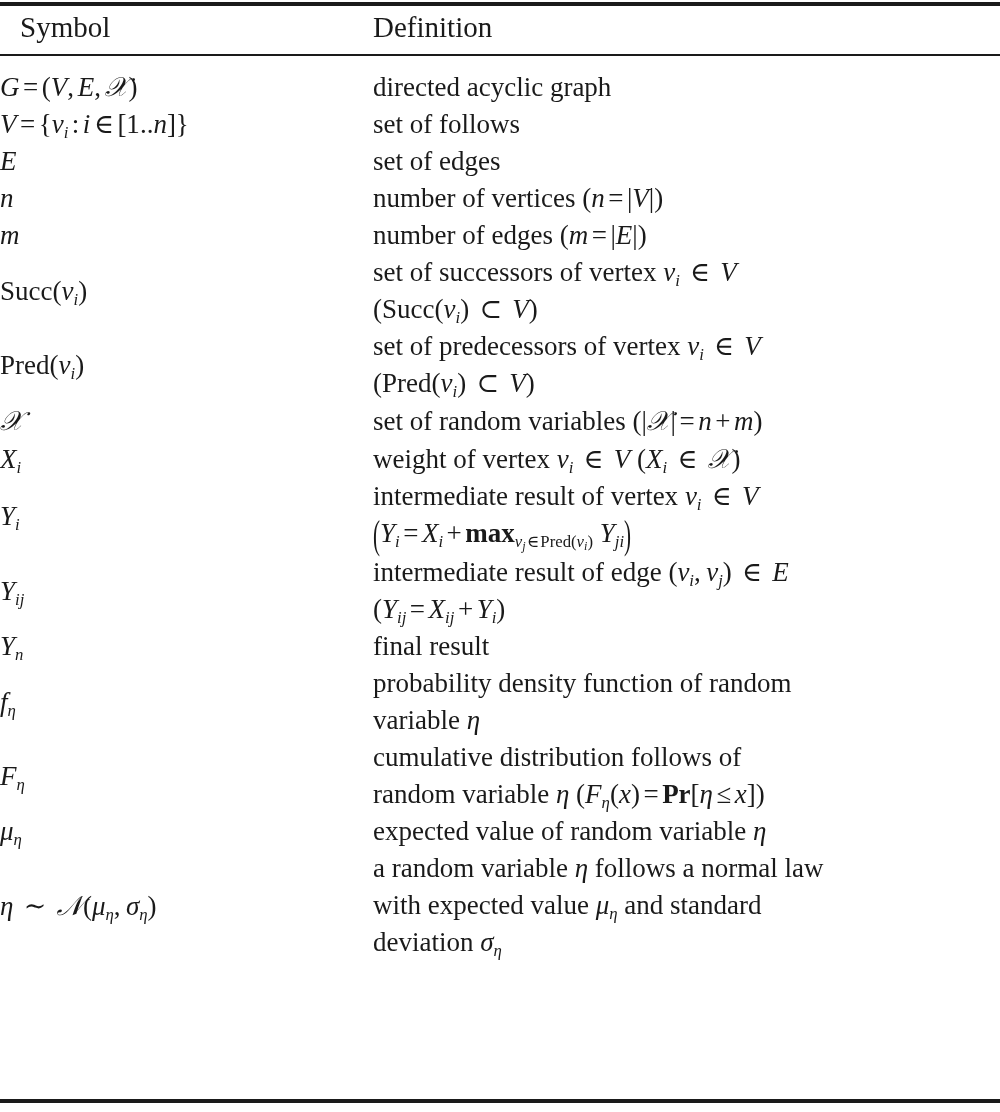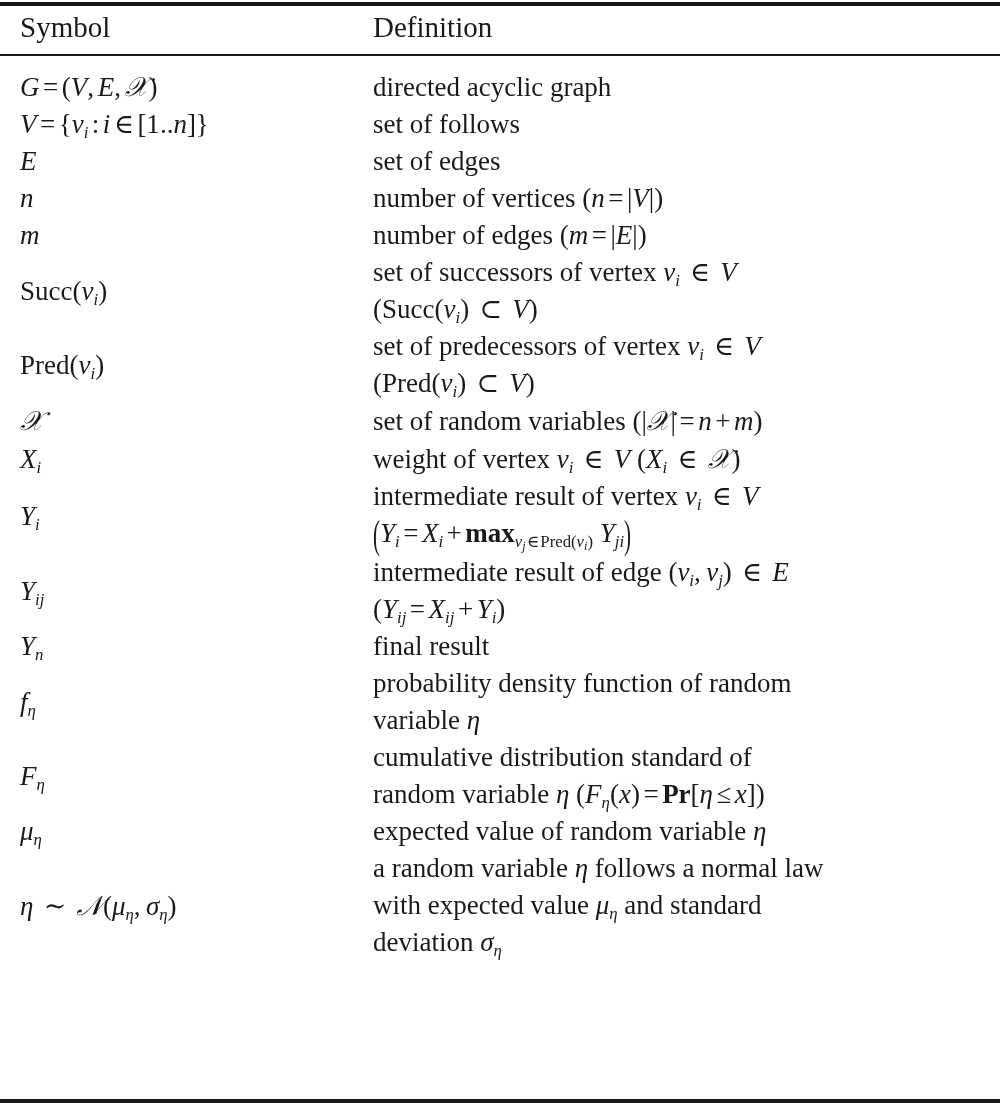--- a/index.html
+++ b/index.html
@@ -71,21 +71,20 @@
 
   tbody td {
     vertical-align: middle;
     padding: 0;
     font-size: 27px;
     line-height: 37px;
   }
   tbody tr:first-child td { padding-top: 12px; }
 
   td.sym {
-    padding-left: 20px;
     white-space: nowrap;
     margin-left: 11px;
   }
   td.def {
     padding-left: 0;
   }
   .def-line { display: block; white-space: nowrap; }
 
   
   .mi { font-style: italic; }
@@ -232,21 +231,21 @@
         <td class="sym"><span class="mi">f</span><sub>η</sub></td>
         <td class="def">
           <span class="def-line">probability density function of random</span>
           <span class="def-line">variable <span class="mi">η</span></span>
         </td>
       </tr>
 
       <tr>
         <td class="sym"><span class="mi">F</span><sub>η</sub></td>
         <td class="def">
-          <span class="def-line">cumulative distribution standard of</span>
+          <span class="def-line">cumulative distribution follows of</span>
           <span class="def-line">random variable <span class="mi">η</span> (<span class="mi">F</span><sub>η</sub>(<span class="mi">x</span>)<span class="sp">=</span><span class="op">Pr</span>[<span class="mi">η</span><span class="sp">≤</span><span class="mi">x</span>])</span>
         </td>
       </tr>
 
       <tr>
         <td class="sym"><span class="mi">μ</span><sub>η</sub></td>
         <td class="def">
             <span class="def-line">expected value of random variable <span class="mi">η</span></span>
           </td>
       </tr>

